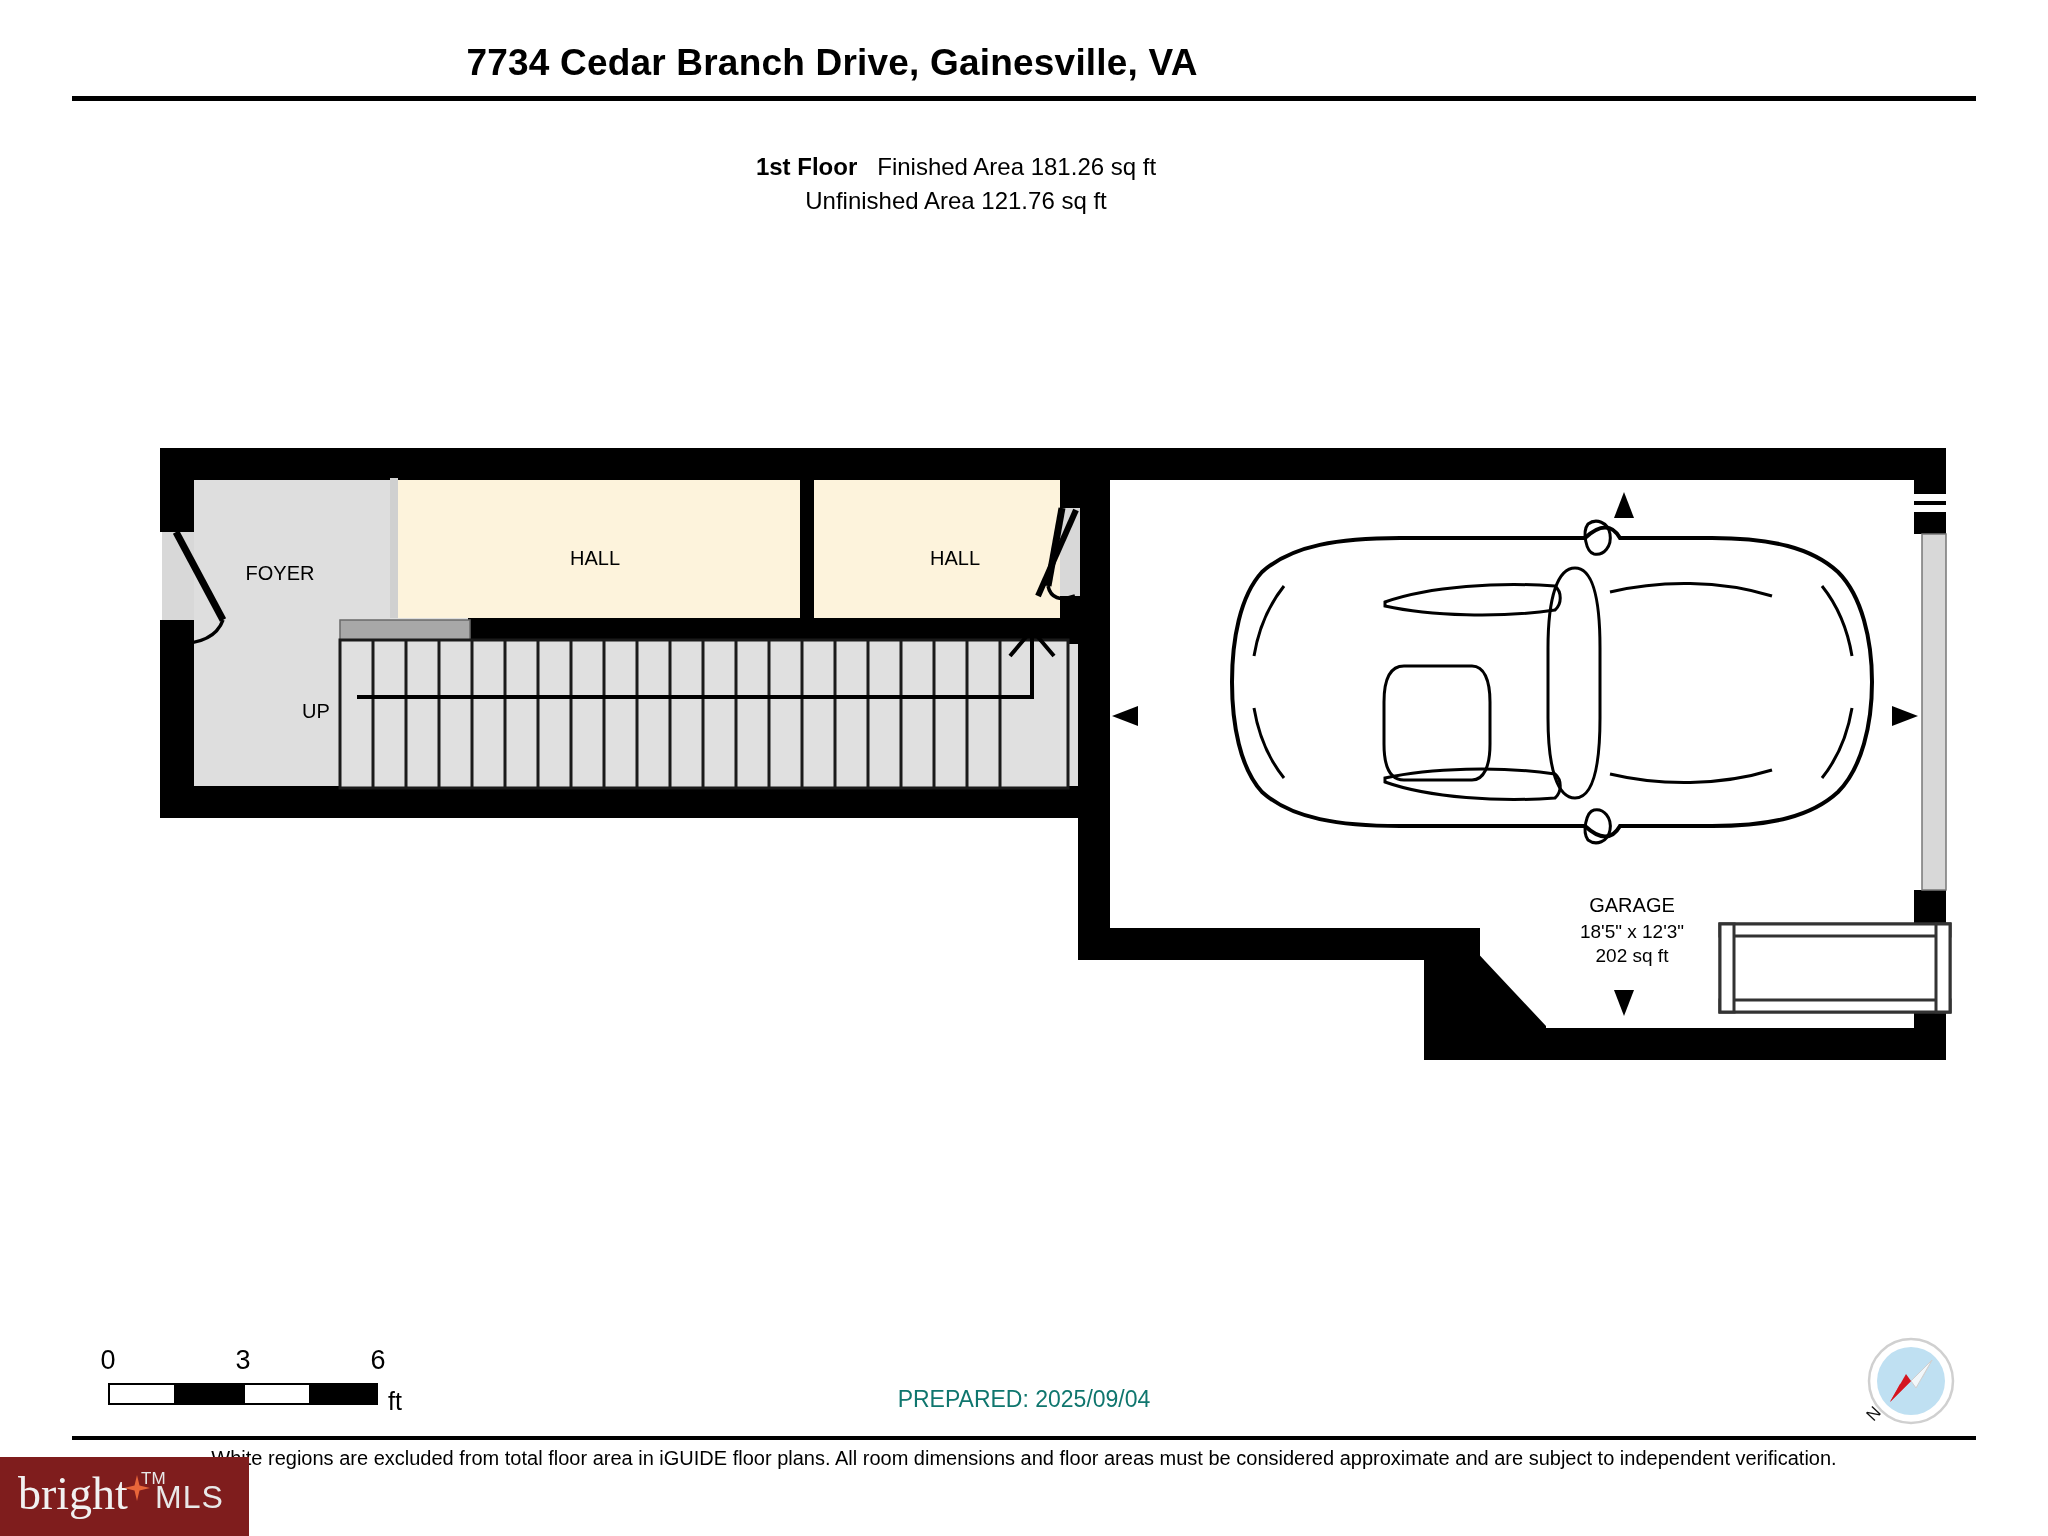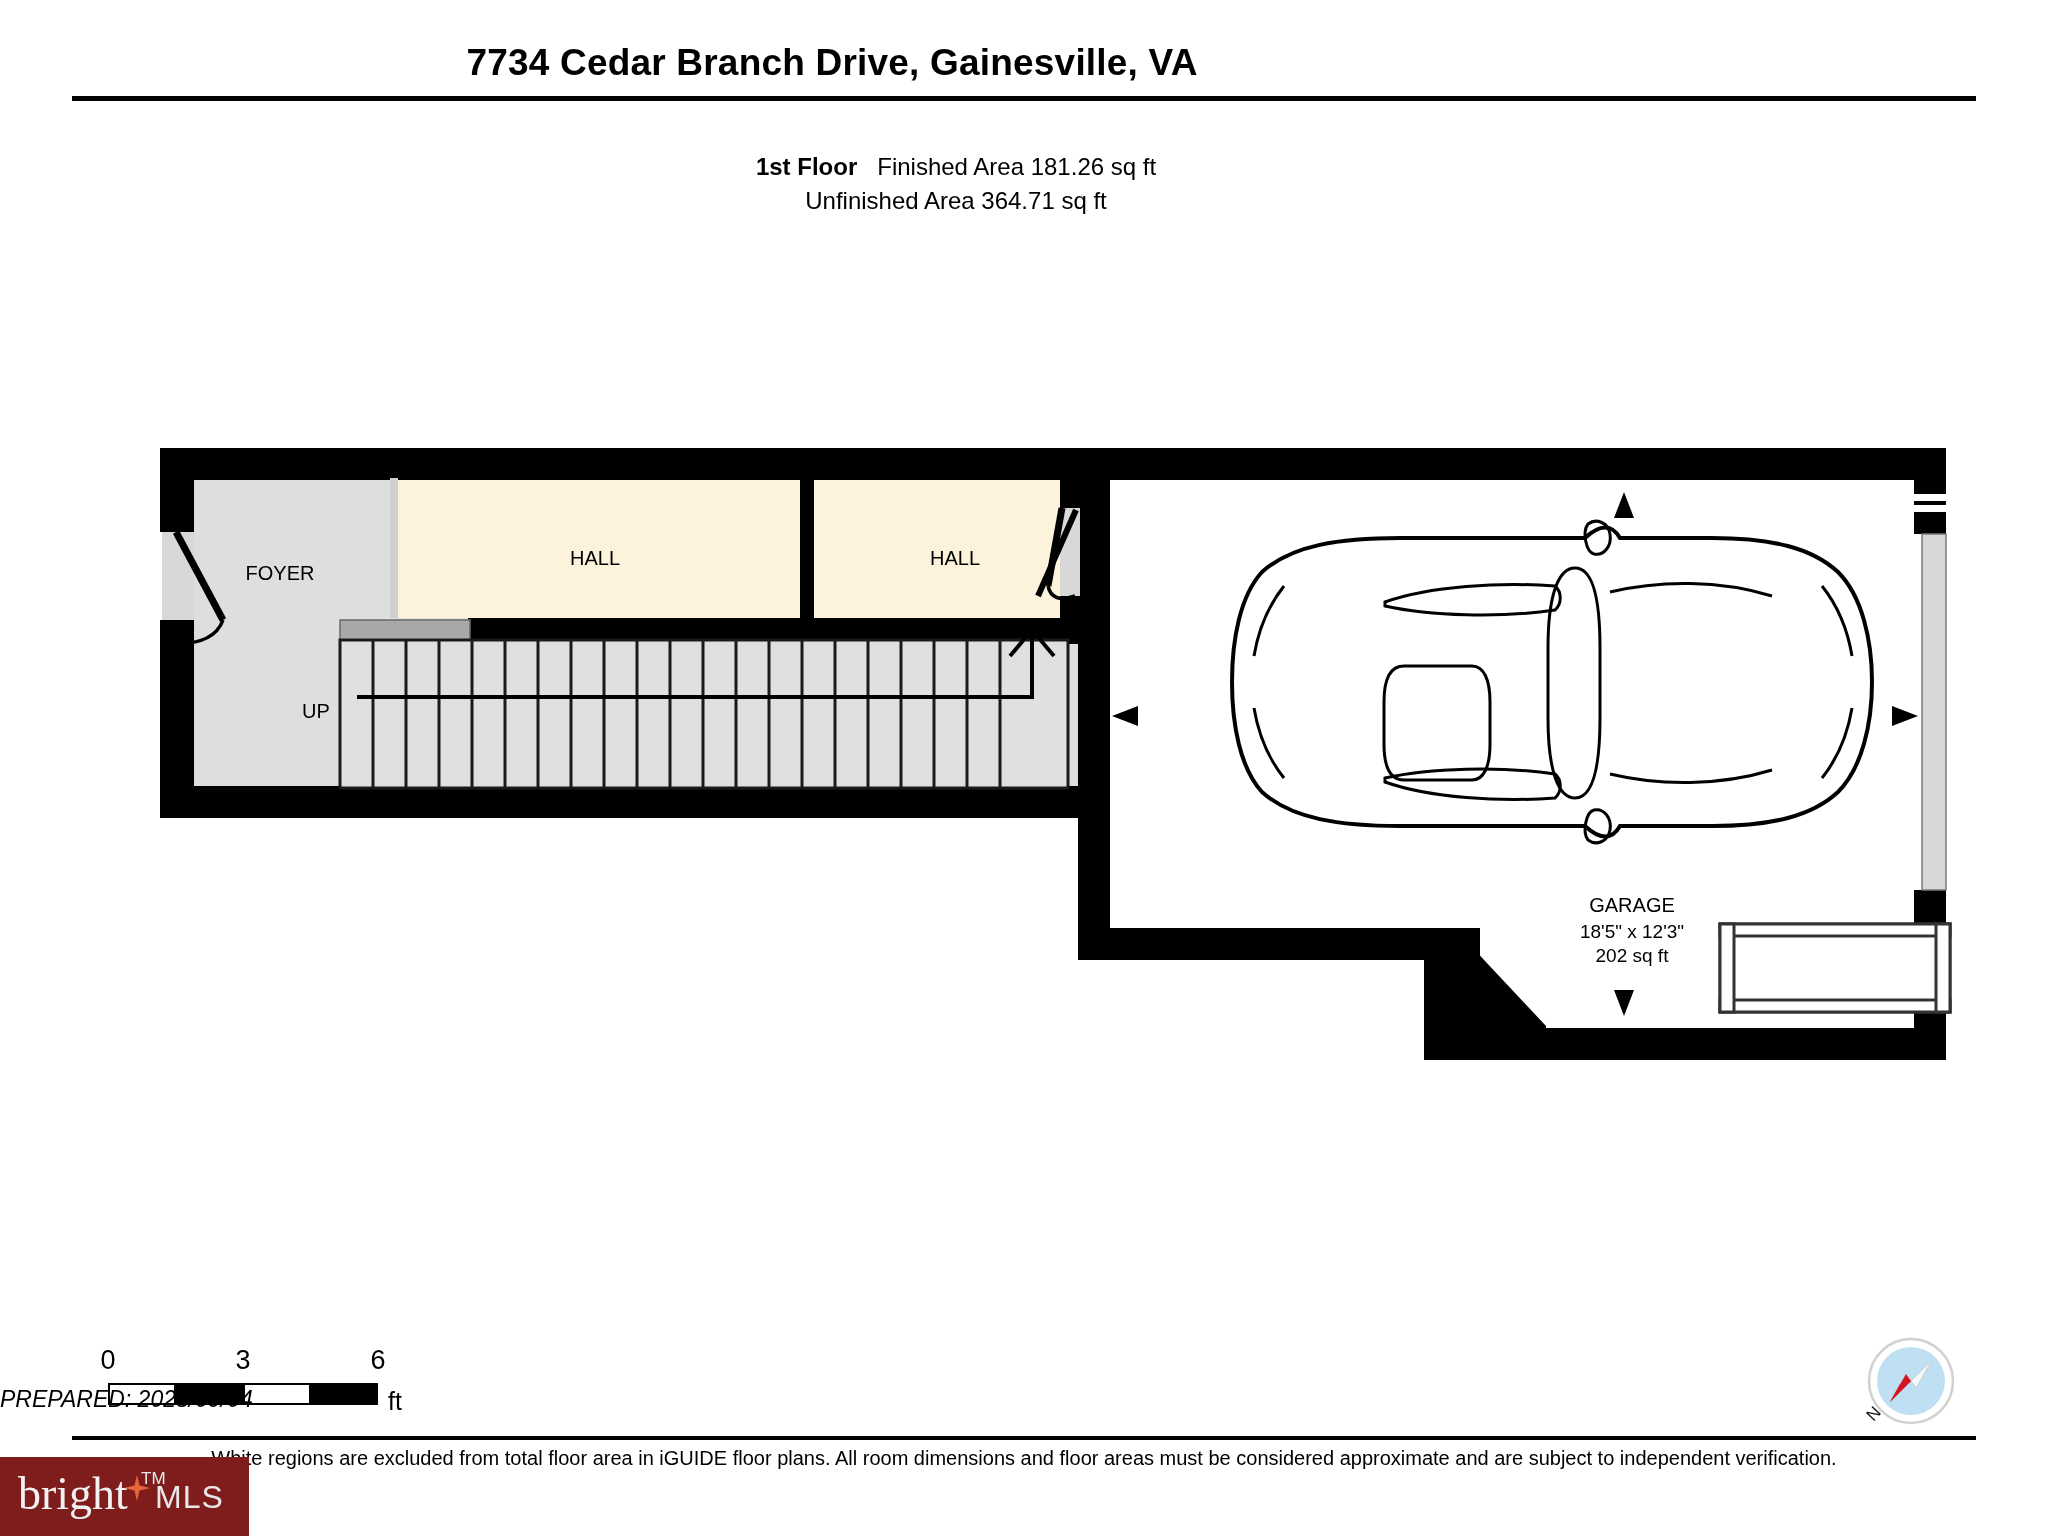--- a/index.html
+++ b/index.html
@@ -95,24 +95,23 @@
     left: 388px;
     top: 1387px;
     font-size: 25px;
     color: #000;
   }
   #prepared {
     position: absolute;
     left: 0;
     top: 1386px;
     width: 2048px;
-    text-align: left;
+    text-align: center;
     font-size: 23px;
-    color: #000000;
-    font-style: italic;
+    color: #0f766e;
   }
   #footer-rule {
     position: absolute;
     left: 72px;
     top: 1436px;
     width: 1904px;
     height: 4px;
     background: #000;
   }
   #disclaimer {
@@ -185,21 +184,21 @@
   }
 </style>
 </head>
 <body>
 
 <div id="page-title">7734 Cedar Branch Drive, Gainesville, VA</div>
 <div id="title-rule"></div>
 
 <div id="area-summary">
   <span class="row"><span class="floor-label">1st Floor</span>   <span>Finished Area 181.26 sq ft</span></span>
-  <span class="row"><span>Unfinished Area 364.71 sq ft</span></span>
+  <span class="row"><span>Unfinished Area 121.76 sq ft</span></span>
 </div>
 
 <svg id="floorplan" viewBox="0 0 2048 1536" xmlns="http://www.w3.org/2000/svg">
 
   <rect x="194" y="478" width="196" height="310" fill="#dedede"></rect>
 
   <rect x="194" y="618" width="900" height="170" fill="#dedede"></rect>
 
   <rect x="390" y="478" width="410" height="140" fill="#fdf3dc"></rect>
 

